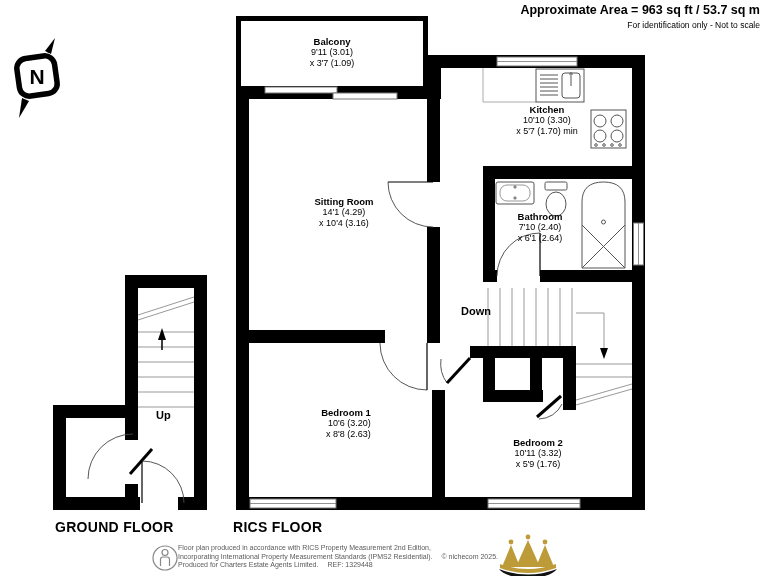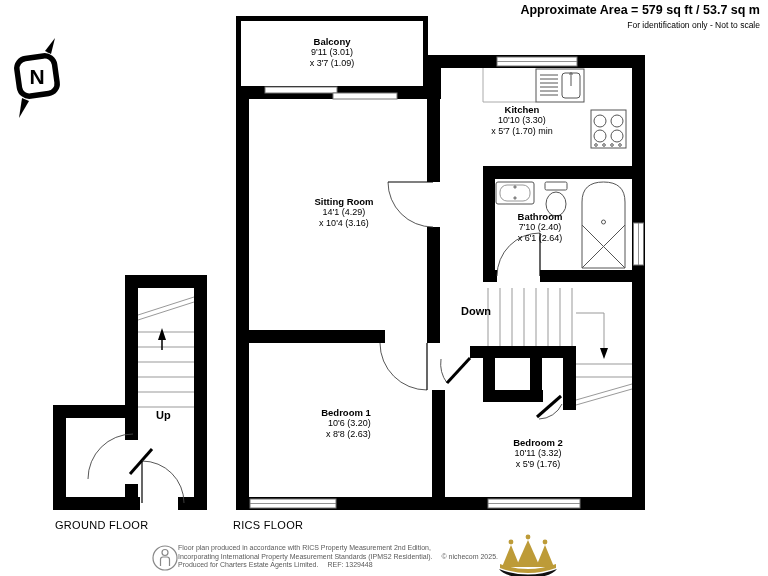--- a/index.html
+++ b/index.html
@@ -7,21 +7,21 @@
     position:relative;width:768px;height:576px;background:#ffffff;
     font-family:"Liberation Sans", sans-serif;color:#000;overflow:hidden;
   }
   .plan-svg{position:absolute;left:0;top:0;}
   .hdr-area{position:absolute;top:3px;right:8px;font-size:12.5px;font-weight:bold;white-space:nowrap;}
   .hdr-disc{position:absolute;top:20px;right:8px;font-size:8.5px;white-space:nowrap;}
   .room-label{position:absolute;text-align:center;transform:translateX(-50%);white-space:nowrap;}
   .room-label .rname{font-weight:bold;font-size:9.5px;line-height:11px;}
   .room-label .rdim{font-size:9px;line-height:11px;}
   .dir-label{position:absolute;font-weight:bold;font-size:11px;white-space:nowrap;}
-  .floor-label{position:absolute;font-weight:normal;font-size:11px;letter-spacing:.3px;white-space:nowrap;}
+  .floor-label{position:absolute;font-weight:bold;font-size:14px;letter-spacing:.3px;white-space:nowrap;}
   .footer-text{position:absolute;left:178px;top:544px;font-size:7px;line-height:8.7px;color:#5a5a5a;}
   .footer-text .gap{margin-left:9px;}
 </style>
 </head>
 <body>
 
 <div class="canvas">
 
   <svg class="plan-svg" width="768" height="576" viewBox="0 0 768 576">
 
@@ -210,30 +210,30 @@
         <polygon points="536,567 545,545 554,567"></polygon>
         <circle cx="511" cy="542" r="2.4"></circle>
         <circle cx="528" cy="537" r="2.4"></circle>
         <circle cx="545" cy="542" r="2.4"></circle>
         <path d="M 500 564 Q 528 574 556 564 L 556 568 Q 528 578 500 568 Z"></path>
       </g>
       <path d="M 499 569 Q 528 580 557 569 Q 551 577 528 578.5 Q 505 577 499 569 Z" fill="#111"></path>
     </g>
   </svg>
 
-  <div class="hdr-area">Approximate Area = 579 sq ft / 53.7 sq m</div>
+  <div class="hdr-area">Approximate Area = 963 sq ft / 53.7 sq m</div>
   <div class="hdr-disc">For identification only - Not to scale</div>
 
   <div class="room-label" style="left:332px;top:36px;">
     <div class="rname">Balcony</div>
     <div class="rdim">9'11 (3.01)</div>
     <div class="rdim">x 3'7 (1.09)</div>
   </div>
 
-  <div class="room-label" style="left:522px;top:104px;">
+  <div class="room-label" style="left:547px;top:104px;">
     <div class="rname">Kitchen</div>
     <div class="rdim">10'10 (3.30)</div>
     <div class="rdim">x 5'7 (1.70) min</div>
   </div>
 
   <div class="room-label" style="left:344px;top:196px;">
     <div class="rname">Sitting Room</div>
     <div class="rdim">14'1 (4.29)</div>
     <div class="rdim">x 10'4 (3.16)</div>
   </div>

